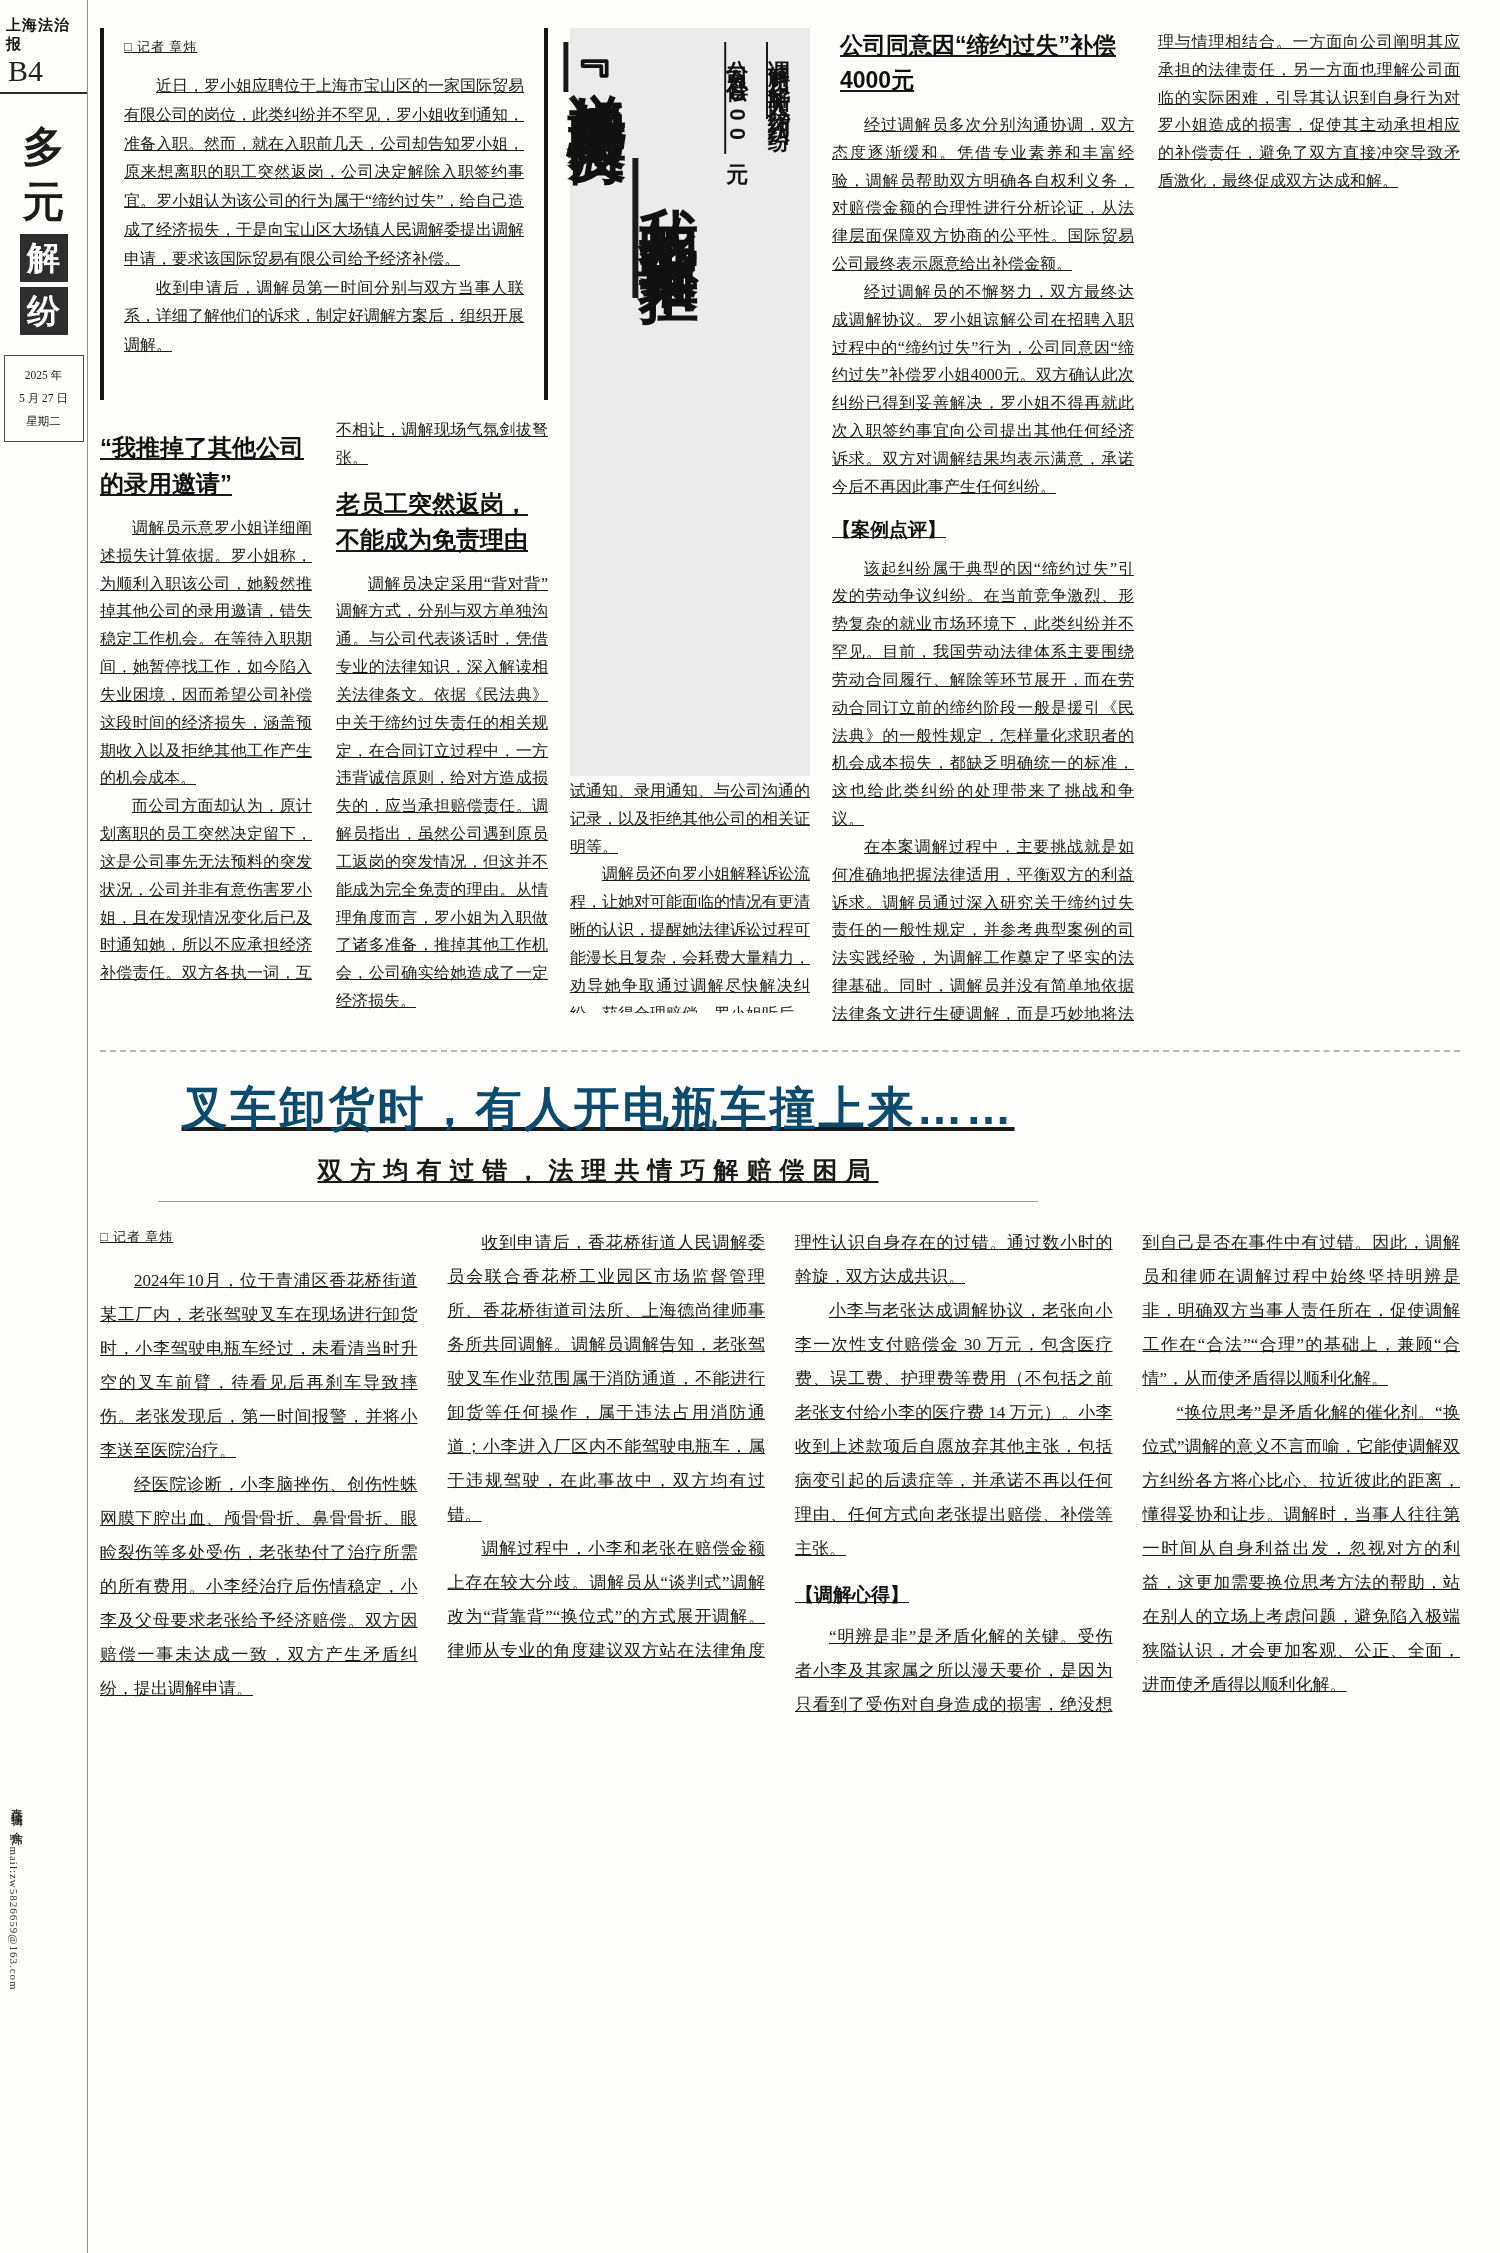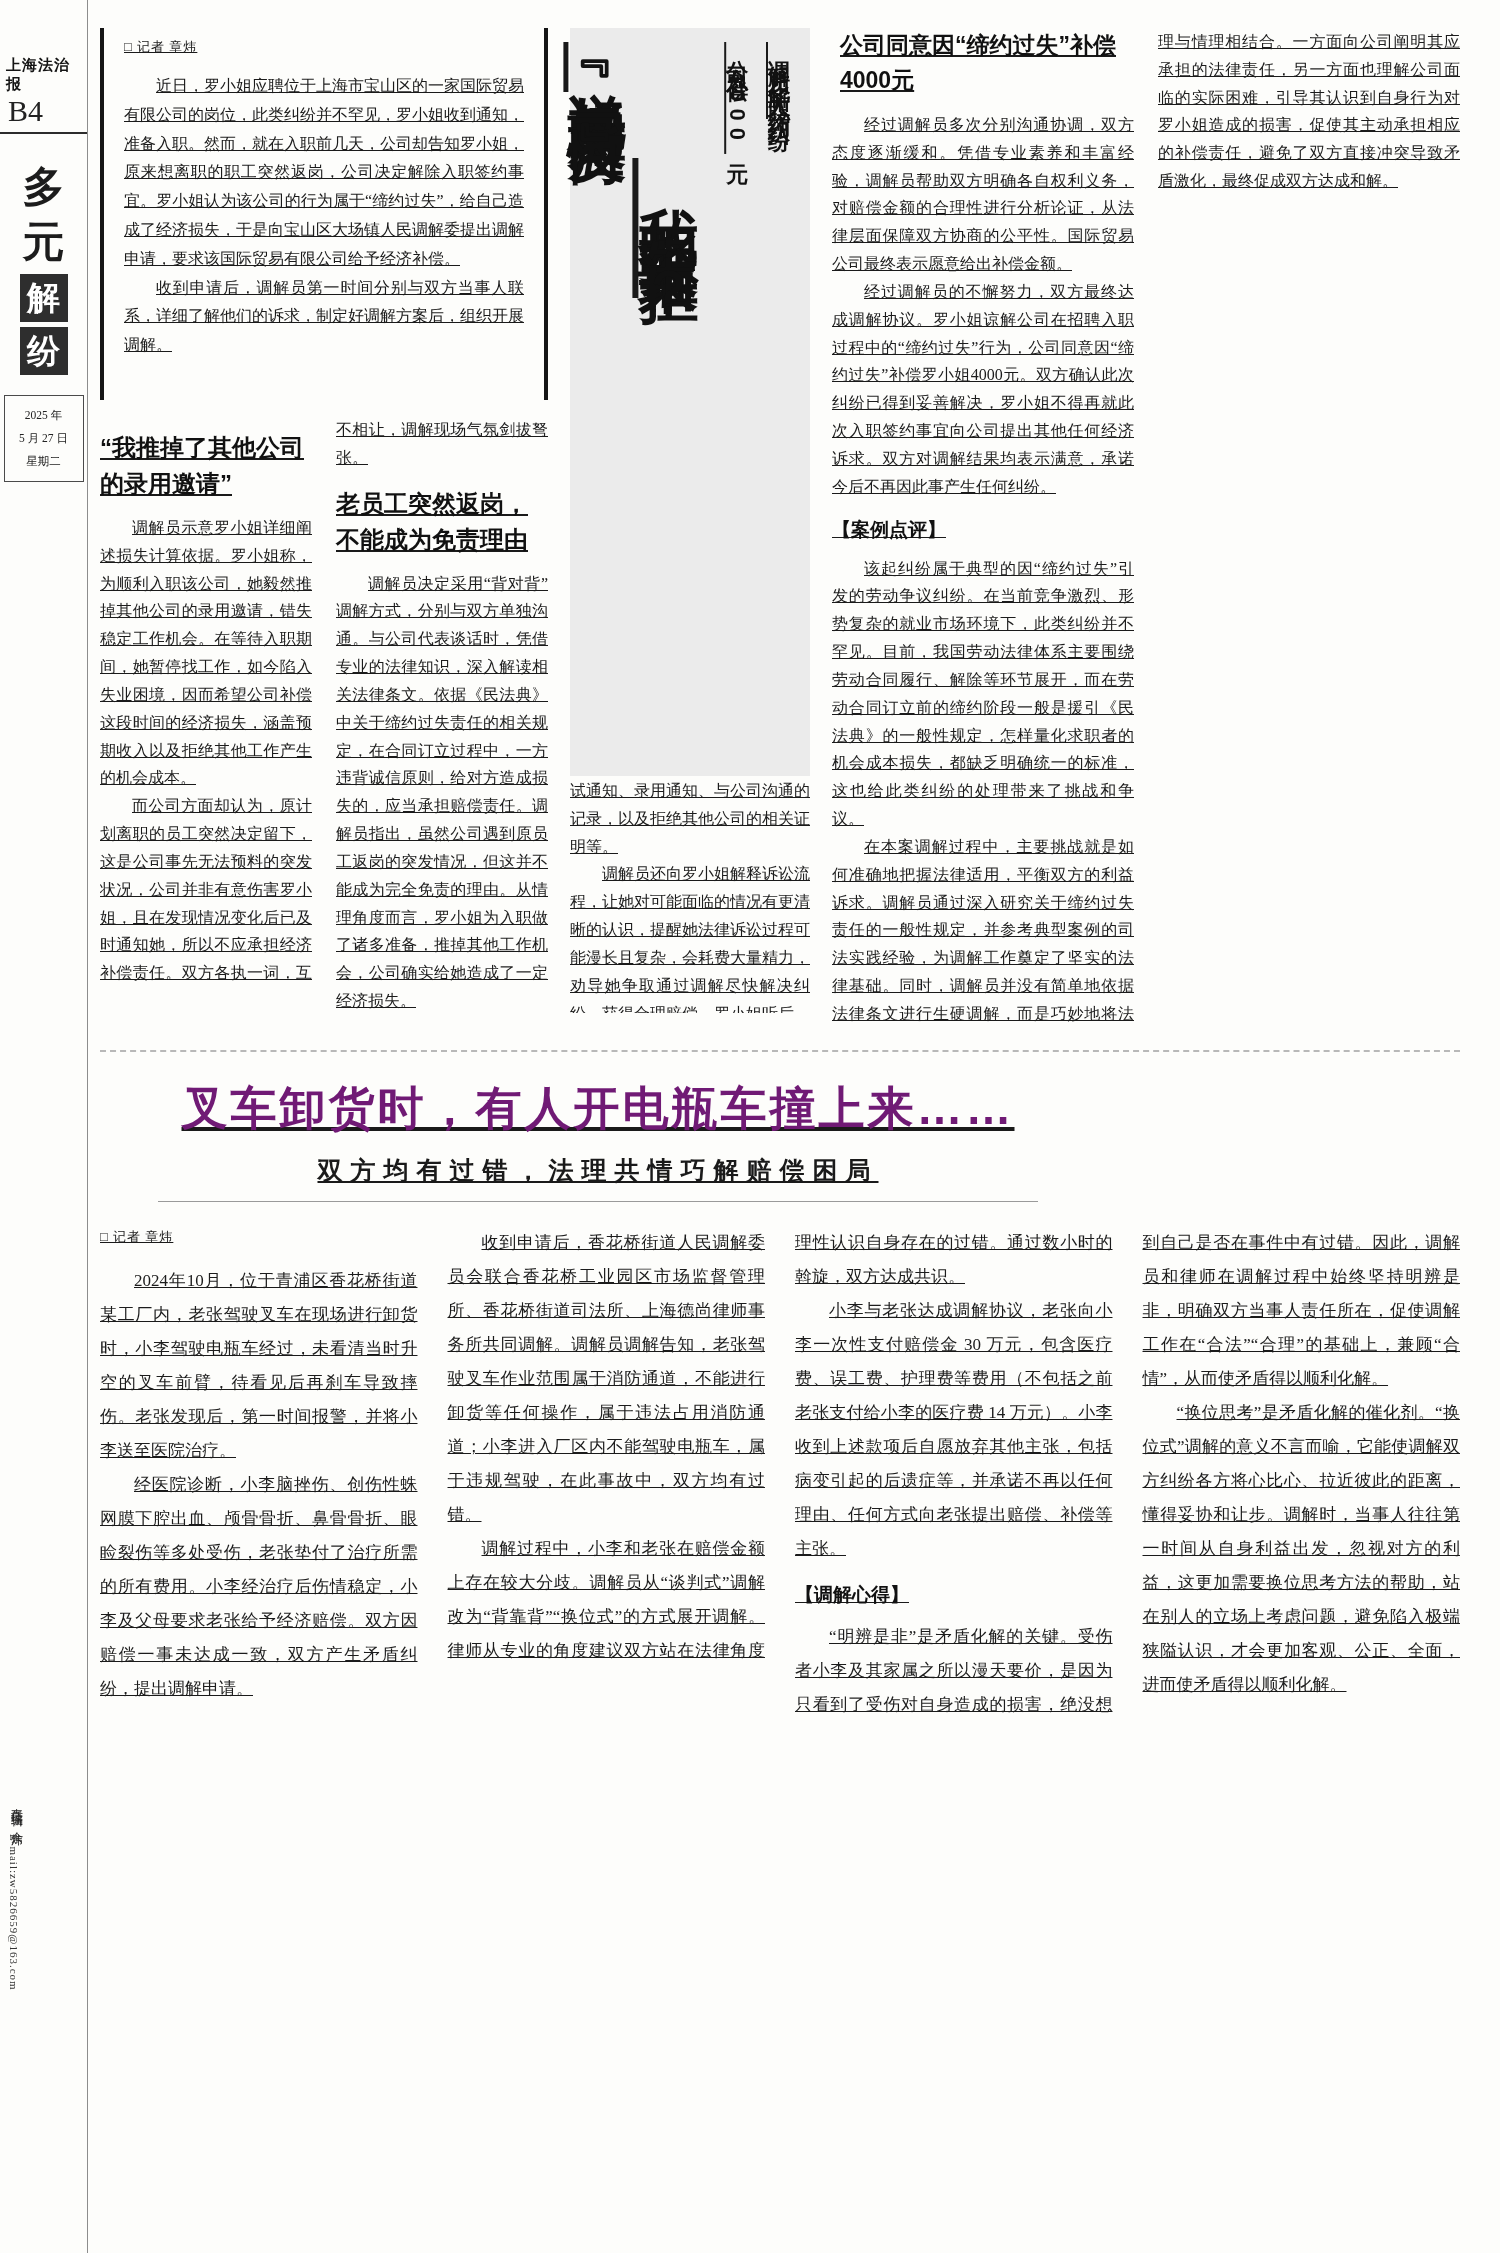--- a/index.html
+++ b/index.html
@@ -3,21 +3,21 @@
 <meta charset="utf-8">
 <style>
   html,body{margin:0;padding:0;}
   body{width:1500px;height:2253px;overflow:hidden;background:#ffffff;}
   .page{position:relative;width:1500px;height:2253px;background:#fdfdfb;color:#1a1a1a;
         font-family:"Liberation Serif","DejaVu Serif",serif;overflow:hidden;}
 
   
   .sidebar{position:absolute;left:0;top:0;width:88px;height:2253px;border-right:1px solid #8d8d8d;box-sizing:border-box;}
   .masthead{font-family:"Liberation Serif","DejaVu Serif",serif;font-weight:900;font-size:15px;
-            letter-spacing:1px;padding:16px 3px 0 6px;color:#141414;margin-top:40px;}
+            letter-spacing:1px;padding:16px 3px 0 6px;color:#141414;}
   .pageno-wrap{border-bottom:2px solid #2c2c2c;padding:0 0 4px 8px;}
   .pageno{font-size:30px;font-family:Liberation Serif, serif;color:#222;}
   .section-vert{margin:26px auto 0;width:50px;text-align:center;}
   .sv-char{font-size:42px;line-height:1.3;font-weight:600;color:#1c1c1c;}
   .sv-char.inv{background:#2e2e2e;color:#ffffff;width:48px;height:48px;line-height:48px;
                font-size:33px;margin:5px auto;font-weight:700;}
   .datebox{border:1px solid #4a4a4a;margin:20px auto 0;width:58px;padding:8px 10px;
            font-size:11.5px;text-align:center;line-height:2.0;color:#222;}
   .sidebar-bottom{position:absolute;bottom:24px;left:8px;writing-mode:vertical-lr;height:430px;
                   font-size:12px;color:#222;display:flex;gap:8px;}
@@ -56,21 +56,21 @@
   .flow h3.h{font-size:24px;line-height:1.5;margin:14px 0 12px;font-weight:700;}
   .flow h3.hb{font-size:19px;margin:16px 0 12px;font-weight:700;}
   .flow h3.hc{font-size:23px;line-height:1.5;margin:0 8px 14px;font-weight:800;}
 
   
   .dashed-sep{border-top:2px dashed #b8b8b8;margin:20px 0 26px;}
 
   
   .a2-head{width:880px;margin-left:58px;text-align:center;border-bottom:1px solid #9a9a9a;padding-bottom:14px;}
   .a2-head h1{margin:0 0 14px;font-family:"Liberation Sans","DejaVu Sans",sans-serif;
-              font-size:46px;font-weight:900;letter-spacing:3px;color:#701a75;}
+              font-size:46px;font-weight:900;letter-spacing:3px;color:#0c4a6e;}
   .a2-head h2{margin:0;font-family:"Liberation Sans","DejaVu Sans",sans-serif;
               font-size:25px;font-weight:600;letter-spacing:8px;color:#1a1a1a;}
   .a2-body{margin-top:24px;column-count:4;column-gap:30px;height:1000px;}
   .a2-body p{font-size:17px;line-height:2.0;}
   .a2-body .byline{margin:2px 0 18px;}
 </style>
 </head>
 <body>
 
 <div class="page">

